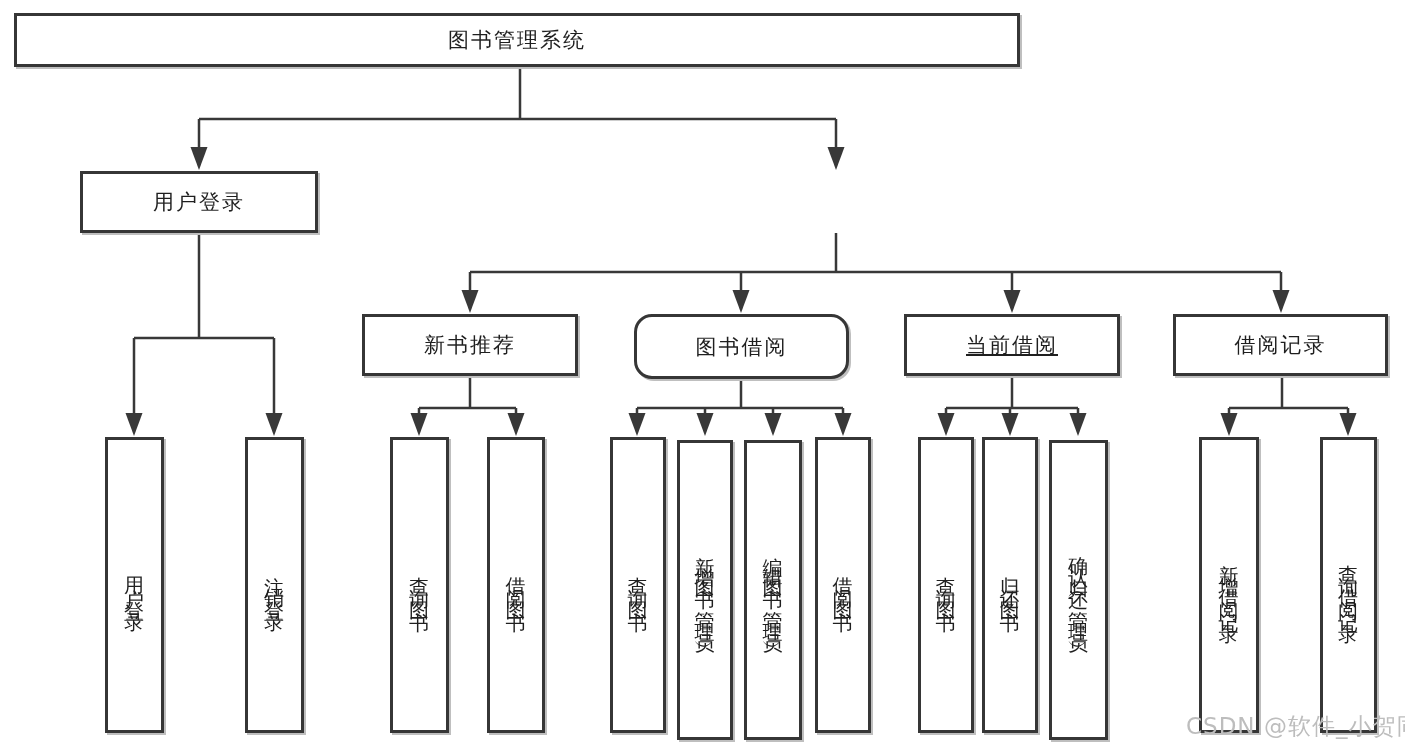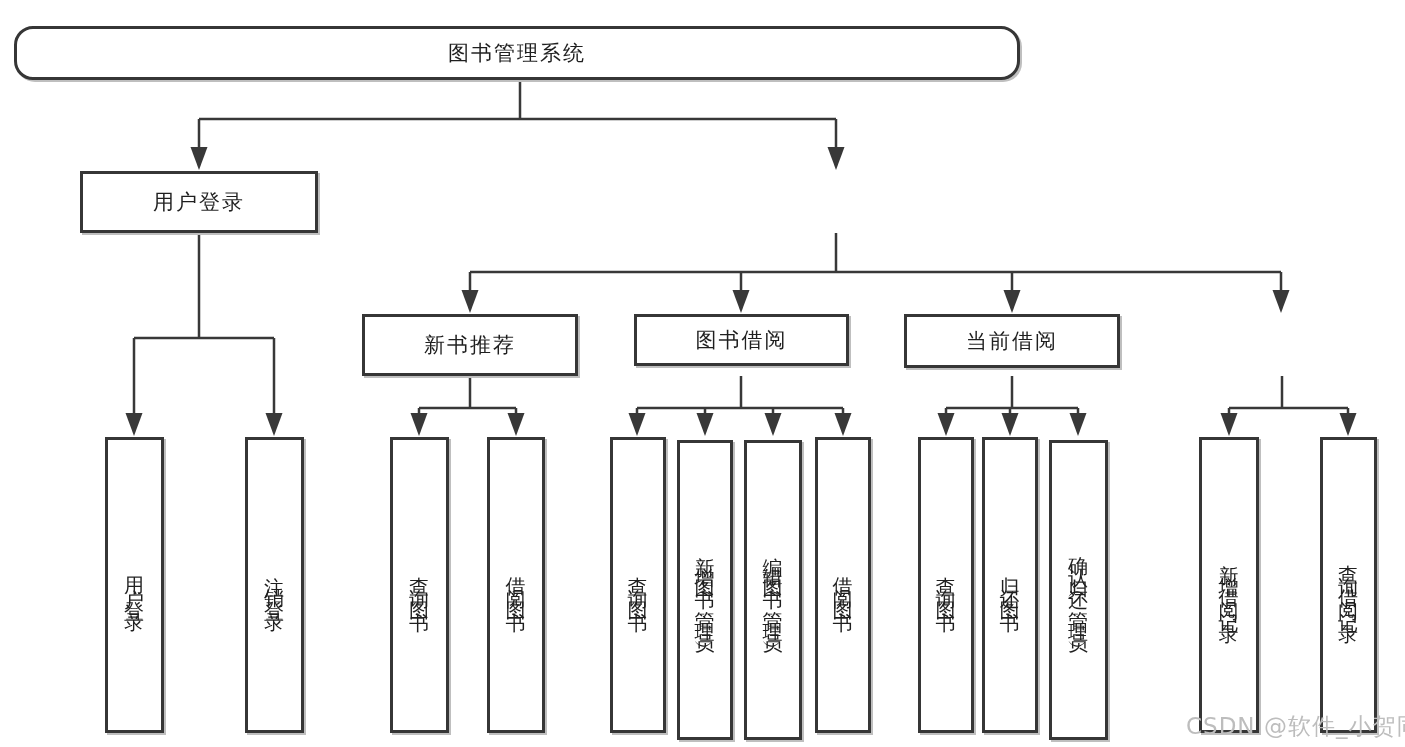--- a/index.html
+++ b/index.html
@@ -55,36 +55,39 @@
       <polygon points="764.5,413 781.5,413 773,436"></polygon>
       <polygon points="834.5,413 851.5,413 843,436"></polygon>
       <polygon points="937.5,413 954.5,413 946,436"></polygon>
       <polygon points="1001.5,413 1018.5,413 1010,436"></polygon>
       <polygon points="1069.5,413 1086.5,413 1078,436"></polygon>
       <polygon points="1220.5,413 1237.5,413 1229,436"></polygon>
       <polygon points="1339.5,413 1356.5,413 1348,436"></polygon>
     </g>
   </svg>
 
-  <div class="box h" style="left:14px;top:26px;width:1006px;height:54px;border-radius:19px;">
+  <div class="box h" style="left:14px;top:13px;width:1006px;height:54px;">
     <span class="lbl">图书管理系统</span>
   </div>
 
   <div class="box h" style="left:80px;top:171px;width:238px;height:62px;">
     <span class="lbl">用户登录</span>
   </div>
 
   <div class="box h" style="left:362px;top:314px;width:216px;height:62px;font-family:Liberation Serif, serif;">
     <span class="lbl">新书推荐</span>
   </div>
-  <div class="box h" style="left:634px;top:314px;width:215px;height:52px;">
+  <div class="box h" style="left:634px;top:314px;width:215px;height:65px;border-radius:18px;">
     <span class="lbl">图书借阅</span>
   </div>
-  <div class="box h" style="left:904px;top:314px;width:216px;height:54px;">
+  <div class="box h" style="left:904px;top:314px;width:216px;height:62px;text-decoration:underline;">
     <span class="lbl">当前借阅</span>
+  </div>
+  <div class="box h" style="left:1173px;top:314px;width:215px;height:62px;">
+    <span class="lbl">借阅记录</span>
   </div>
 
   <div class="box v" style="left:105px;top:437px;width:59px;height:296px;">
     <span class="lbl">用户登录</span>
   </div>
   <div class="box v" style="left:245px;top:437px;width:59px;height:296px;">
     <span class="lbl">注销登录</span>
   </div>
 
   <div class="box v" style="left:390px;top:437px;width:59px;height:296px;">

